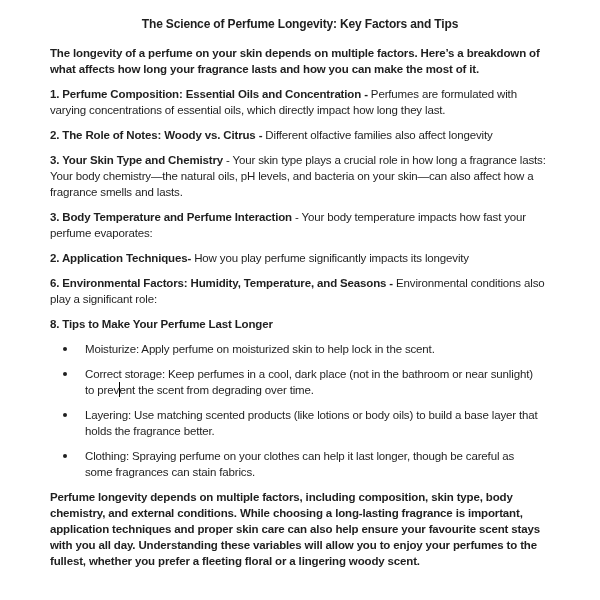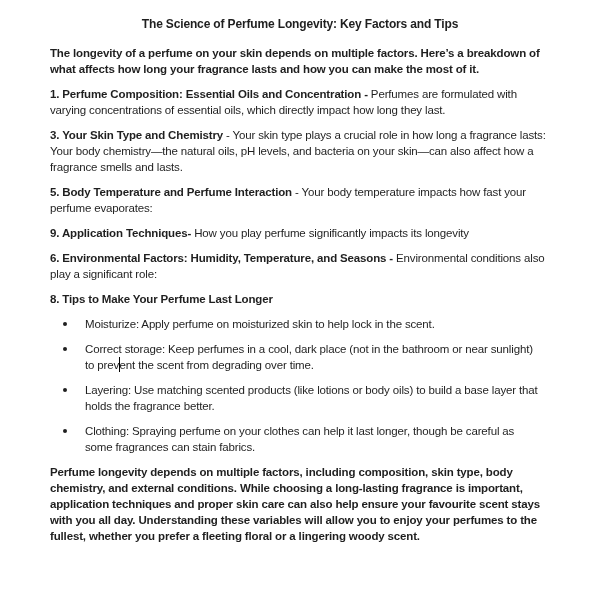--- a/index.html
+++ b/index.html
@@ -68,26 +68,27 @@
 <body>
 
 <div class="page">
 
   <h1 class="doc-title">The Science of Perfume Longevity: Key Factors and Tips</h1>
 
   <p class="bold">The longevity of a perfume on your skin depends on multiple factors. Here’s a breakdown of what affects how long your fragrance lasts and how you can make the most of it.</p>
 
   <p><span class="bold">1. Perfume Composition: Essential Oils and Concentration -</span><span> Perfumes are formulated with varying concentrations of essential oils, which directly impact how long they last.</span></p>
 
+  <p><span class="bold">2. The Role of Notes: Woody vs. Citrus -</span><span> Different olfactive families also affect longevity</span></p>
 
   <p><span class="bold">3. Your Skin Type and Chemistry</span><span> - Your skin type plays a crucial role in how long a fragrance lasts: Your body chemistry—the natural oils, pH levels, and bacteria on your skin—can also affect how a fragrance smells and lasts.</span></p>
 
-  <p><span class="bold">5. Body Temperature and Perfume Interaction</span><span> - Your body temperature impacts how fast your perfume evaporates:</span></p>
+  <p><span class="bold">3. Body Temperature and Perfume Interaction</span><span> - Your body temperature impacts how fast your perfume evaporates:</span></p>
 
-  <p><span class="bold">9. Application Techniques-</span><span> How you play perfume significantly impacts its longevity</span></p>
+  <p><span class="bold">2. Application Techniques-</span><span> How you play perfume significantly impacts its longevity</span></p>
 
   <p><span class="bold">6. Environmental Factors: Humidity, Temperature, and Seasons -</span><span> Environmental conditions also play a significant role:</span></p>
 
   <p class="bold">8. Tips to Make Your Perfume Last Longer</p>
 
   <ul class="tips-list">
     <li>
       <span class="bullet-dot"></span>
       <span>Moisturize: Apply perfume on moisturized skin to help lock in the scent.</span>
     </li>

